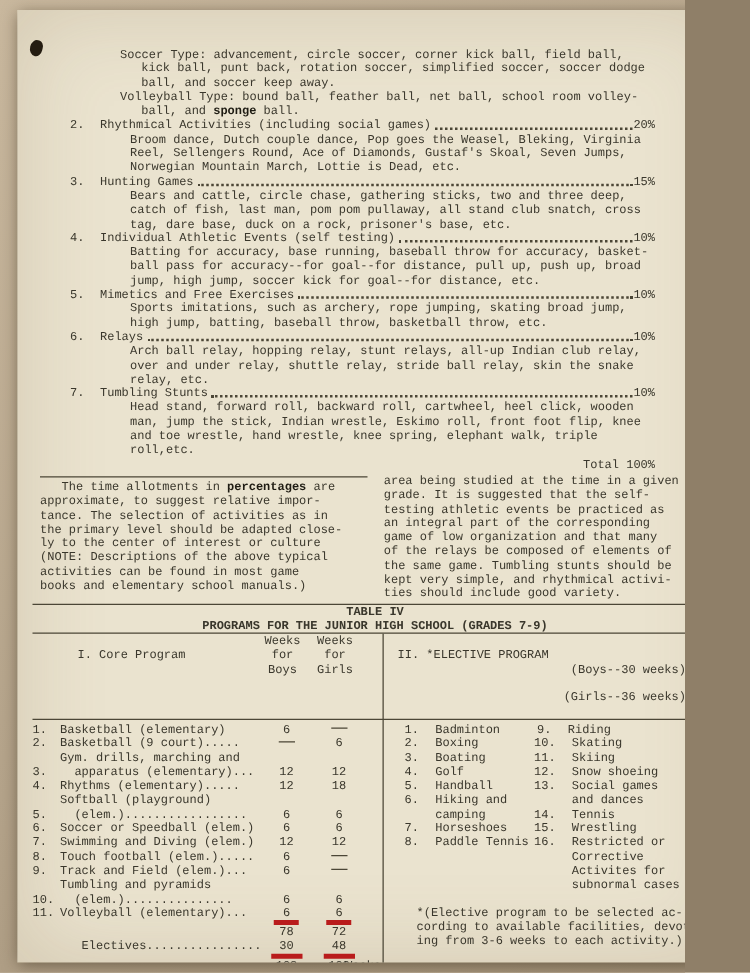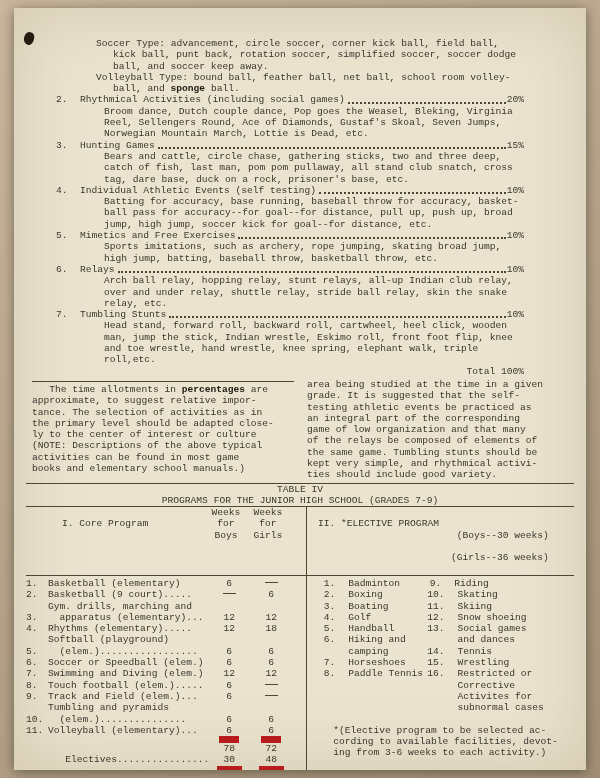--- a/index.html
+++ b/index.html
@@ -3,21 +3,21 @@
 <meta charset="utf-8">
 <style>
   * { box-sizing: border-box; }
   html,body { margin:0; padding:0; }
   body {
     width:600px; height:778px;
     font-family:"Liberation Mono","DejaVu Sans Mono",monospace;
     background:#8f7f68;
   }
   .scan {
-    position:relative; width:600px; height:778px; overflow:hidden;
+    position:relative; width:548px; height:778px; overflow:hidden;
     background:linear-gradient(145deg,#c9b89e 0%,#b4a38a 55%,#a19077 100%);
   }
   .page {
     position:absolute; left:14px; top:8px; width:572px; height:762px;
     background:#eae3cf; color:#3a372c;
     font-size:9.6px; line-height:11.3px;
     box-shadow:0 2px 12px rgba(50,38,20,.55), inset 0 0 70px rgba(130,105,70,.22);
     overflow:hidden;
   }
   .blob { position:absolute; left:10px; top:24px; width:10px; height:13px;
@@ -37,39 +37,39 @@
   
   .notes { display:flex; padding:2px 12px 0 18px; }
   .nleft { width:262px; margin-right:13px; }
   .nright { flex:1; }
   .notes p { margin:0; white-space:pre-line; }
   .nrule { border-top:1px solid #4b4636; margin:2px 0 2px 0; }
 
   
   .tbl { position:relative; padding:2px 12px 6px 12px; }
   .rule { border-top:1px solid #4b4636; }
-  .ttitle,.tsub { text-align:center; }
+  .ttitle,.tsub { text-align:center;font-weight:bold; }
   .thead { display:flex; }
   .core-h { flex:0 0 180px; padding:11.3px 0 0 36px; }
   .wstack { flex:0 0 40px; text-align:center; white-space:pre-line; }
   .wg { margin-left:2px; }
   .elect-h { flex:1; padding:11.3px 0 0 30px; display:flex; align-items:flex-start; }
   .eh-notes { margin-left:12px; white-space:pre-line;text-align:right; }
   .vdiv { position:absolute; left:292px; top:26px; bottom:4px; border-left:1px solid #4b4636; }
 
   .tbody { display:flex; padding-top:2px; }
   .core { flex:0 0 280px; padding-right:18px; }
   .crow { display:flex; align-items:flex-end; position:relative; }
   .cnum { flex:0 0 22px; }
   .clabel { flex:1 1 auto; white-space:pre-line; }
   .cval { flex:0 0 40px; text-align:center; }
   .cg { margin-left:2px; }
   .cval:empty::after { content:""; display:inline-block; width:13px;
     border-top:1.2px solid #4b4636; margin-bottom:3px; }
-  .sum { display:inline-block; border-top:7px solid #b91c1c; padding:0 4px; }
+  .sum { display:inline-block; border-top:4px solid #b91c1c; padding:0 4px; }
   .wk { position:absolute; left:250px; bottom:0; white-space:nowrap; }
 
   .elect { flex:1 1 auto; padding-left:12px; }
   .ecols { display:flex; }
   .ecol1 { flex:0 0 106px; }
   .ecol2 { flex:1 1 auto; }
   .erow { display:flex; }
   .enum { flex:0 0 14px; text-align:right; }
   .elabel { margin-left:13px; white-space:pre-line; }
   .foot { margin:11px 0 0 12px; white-space:pre-line; }

